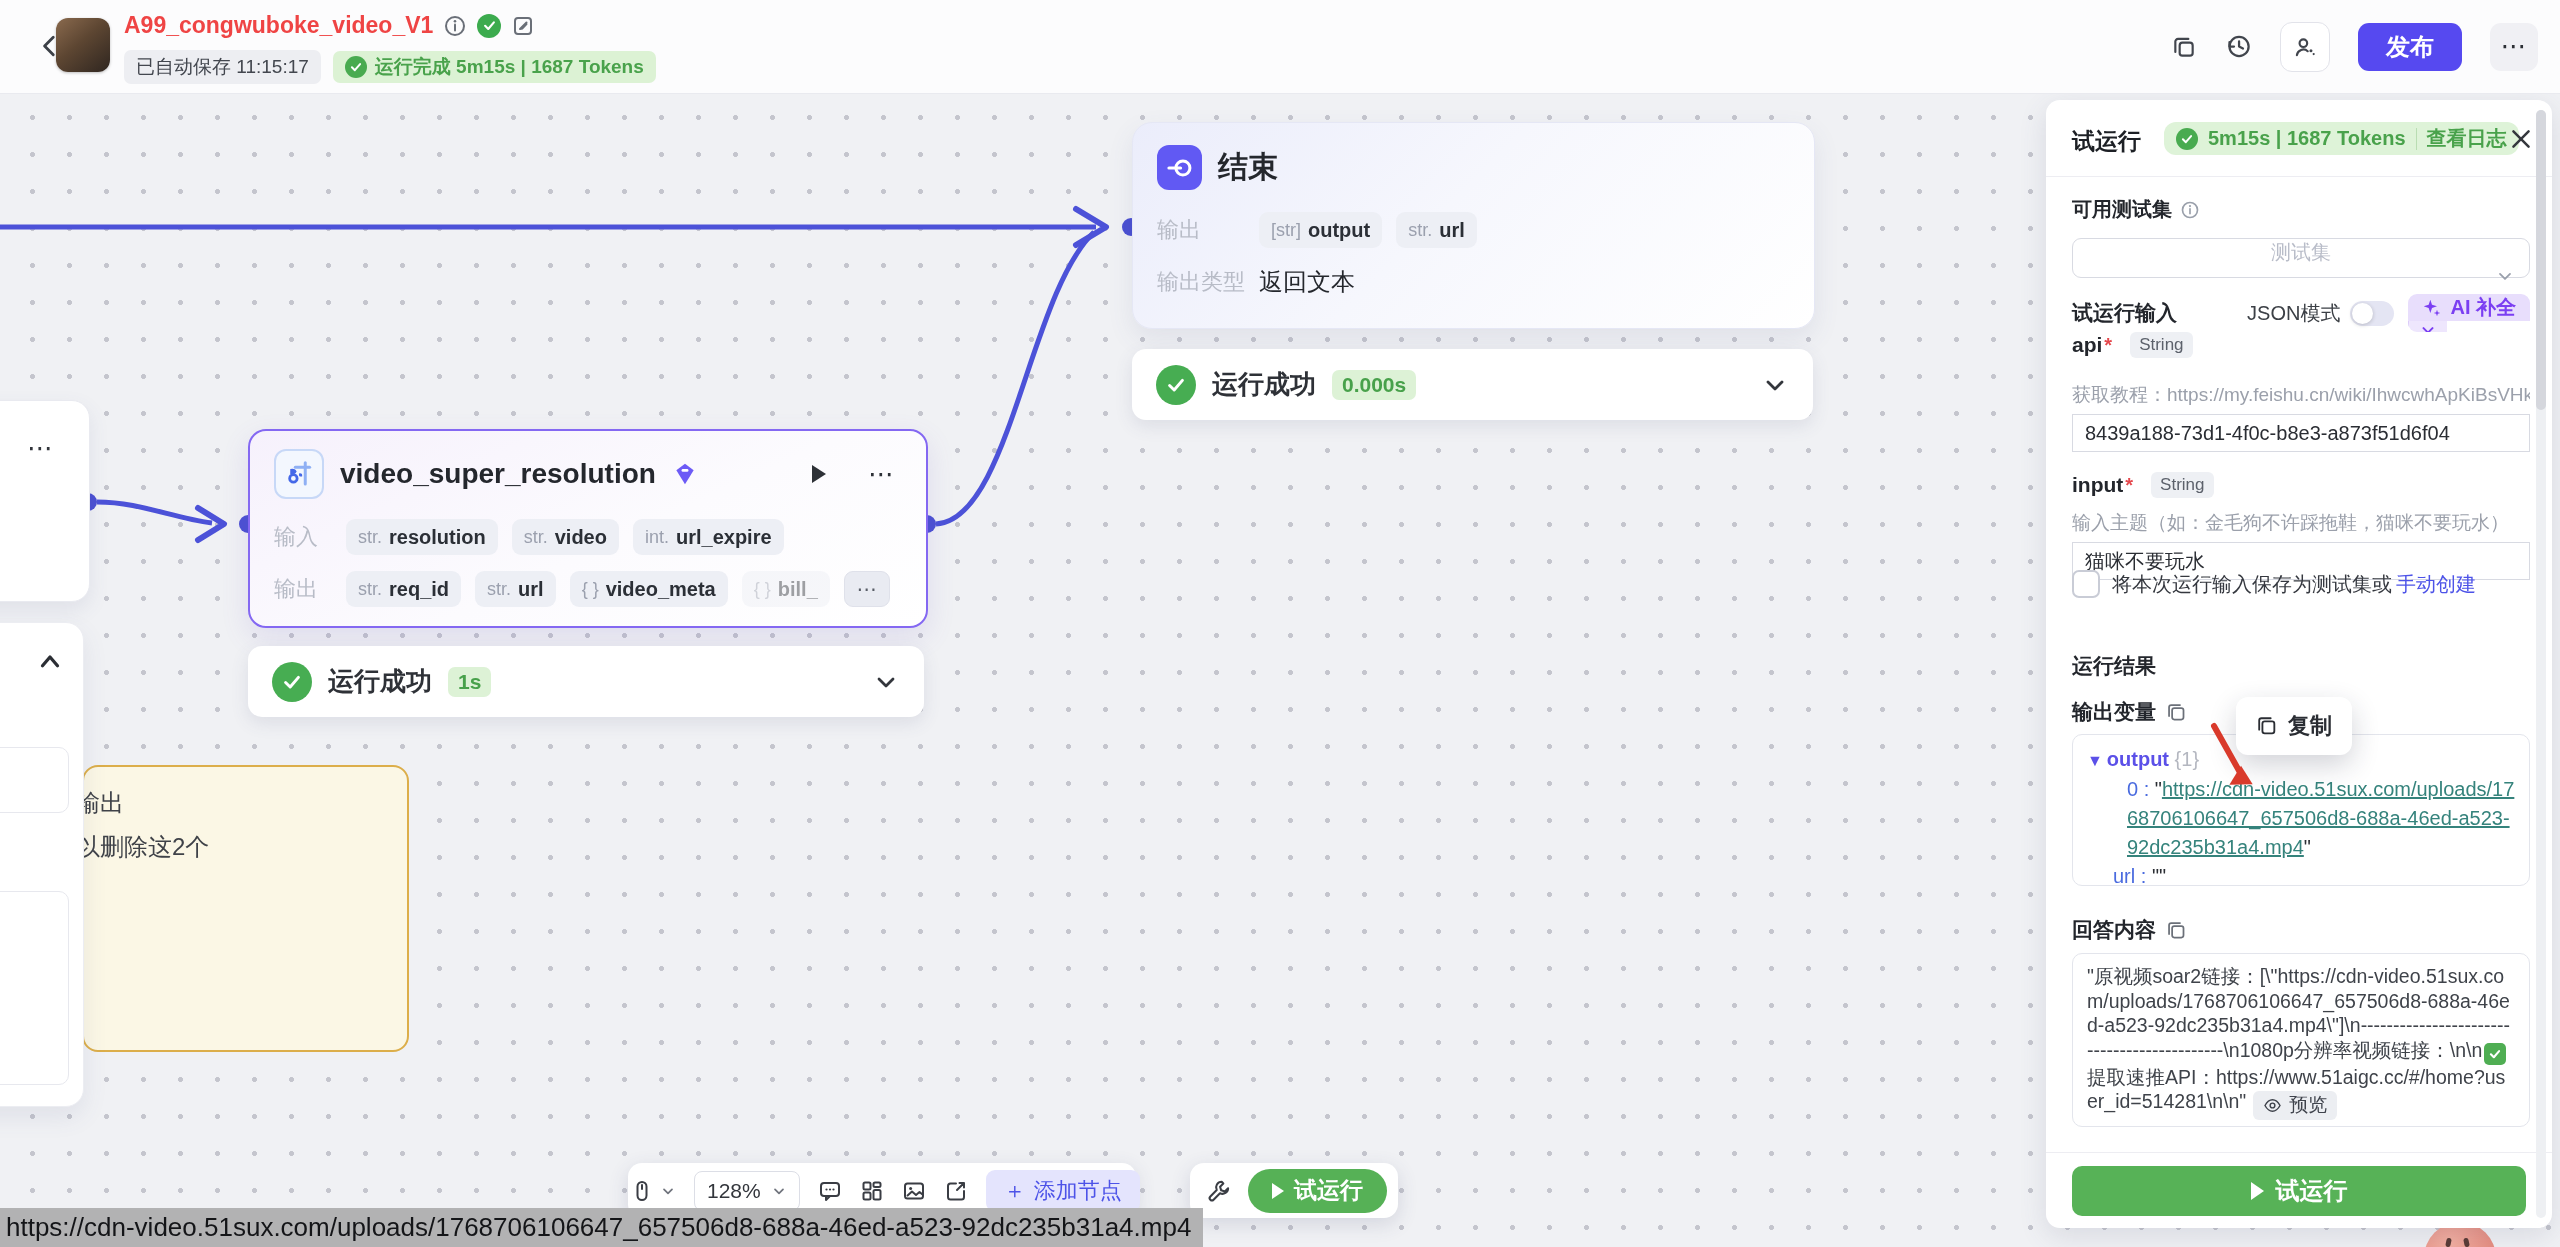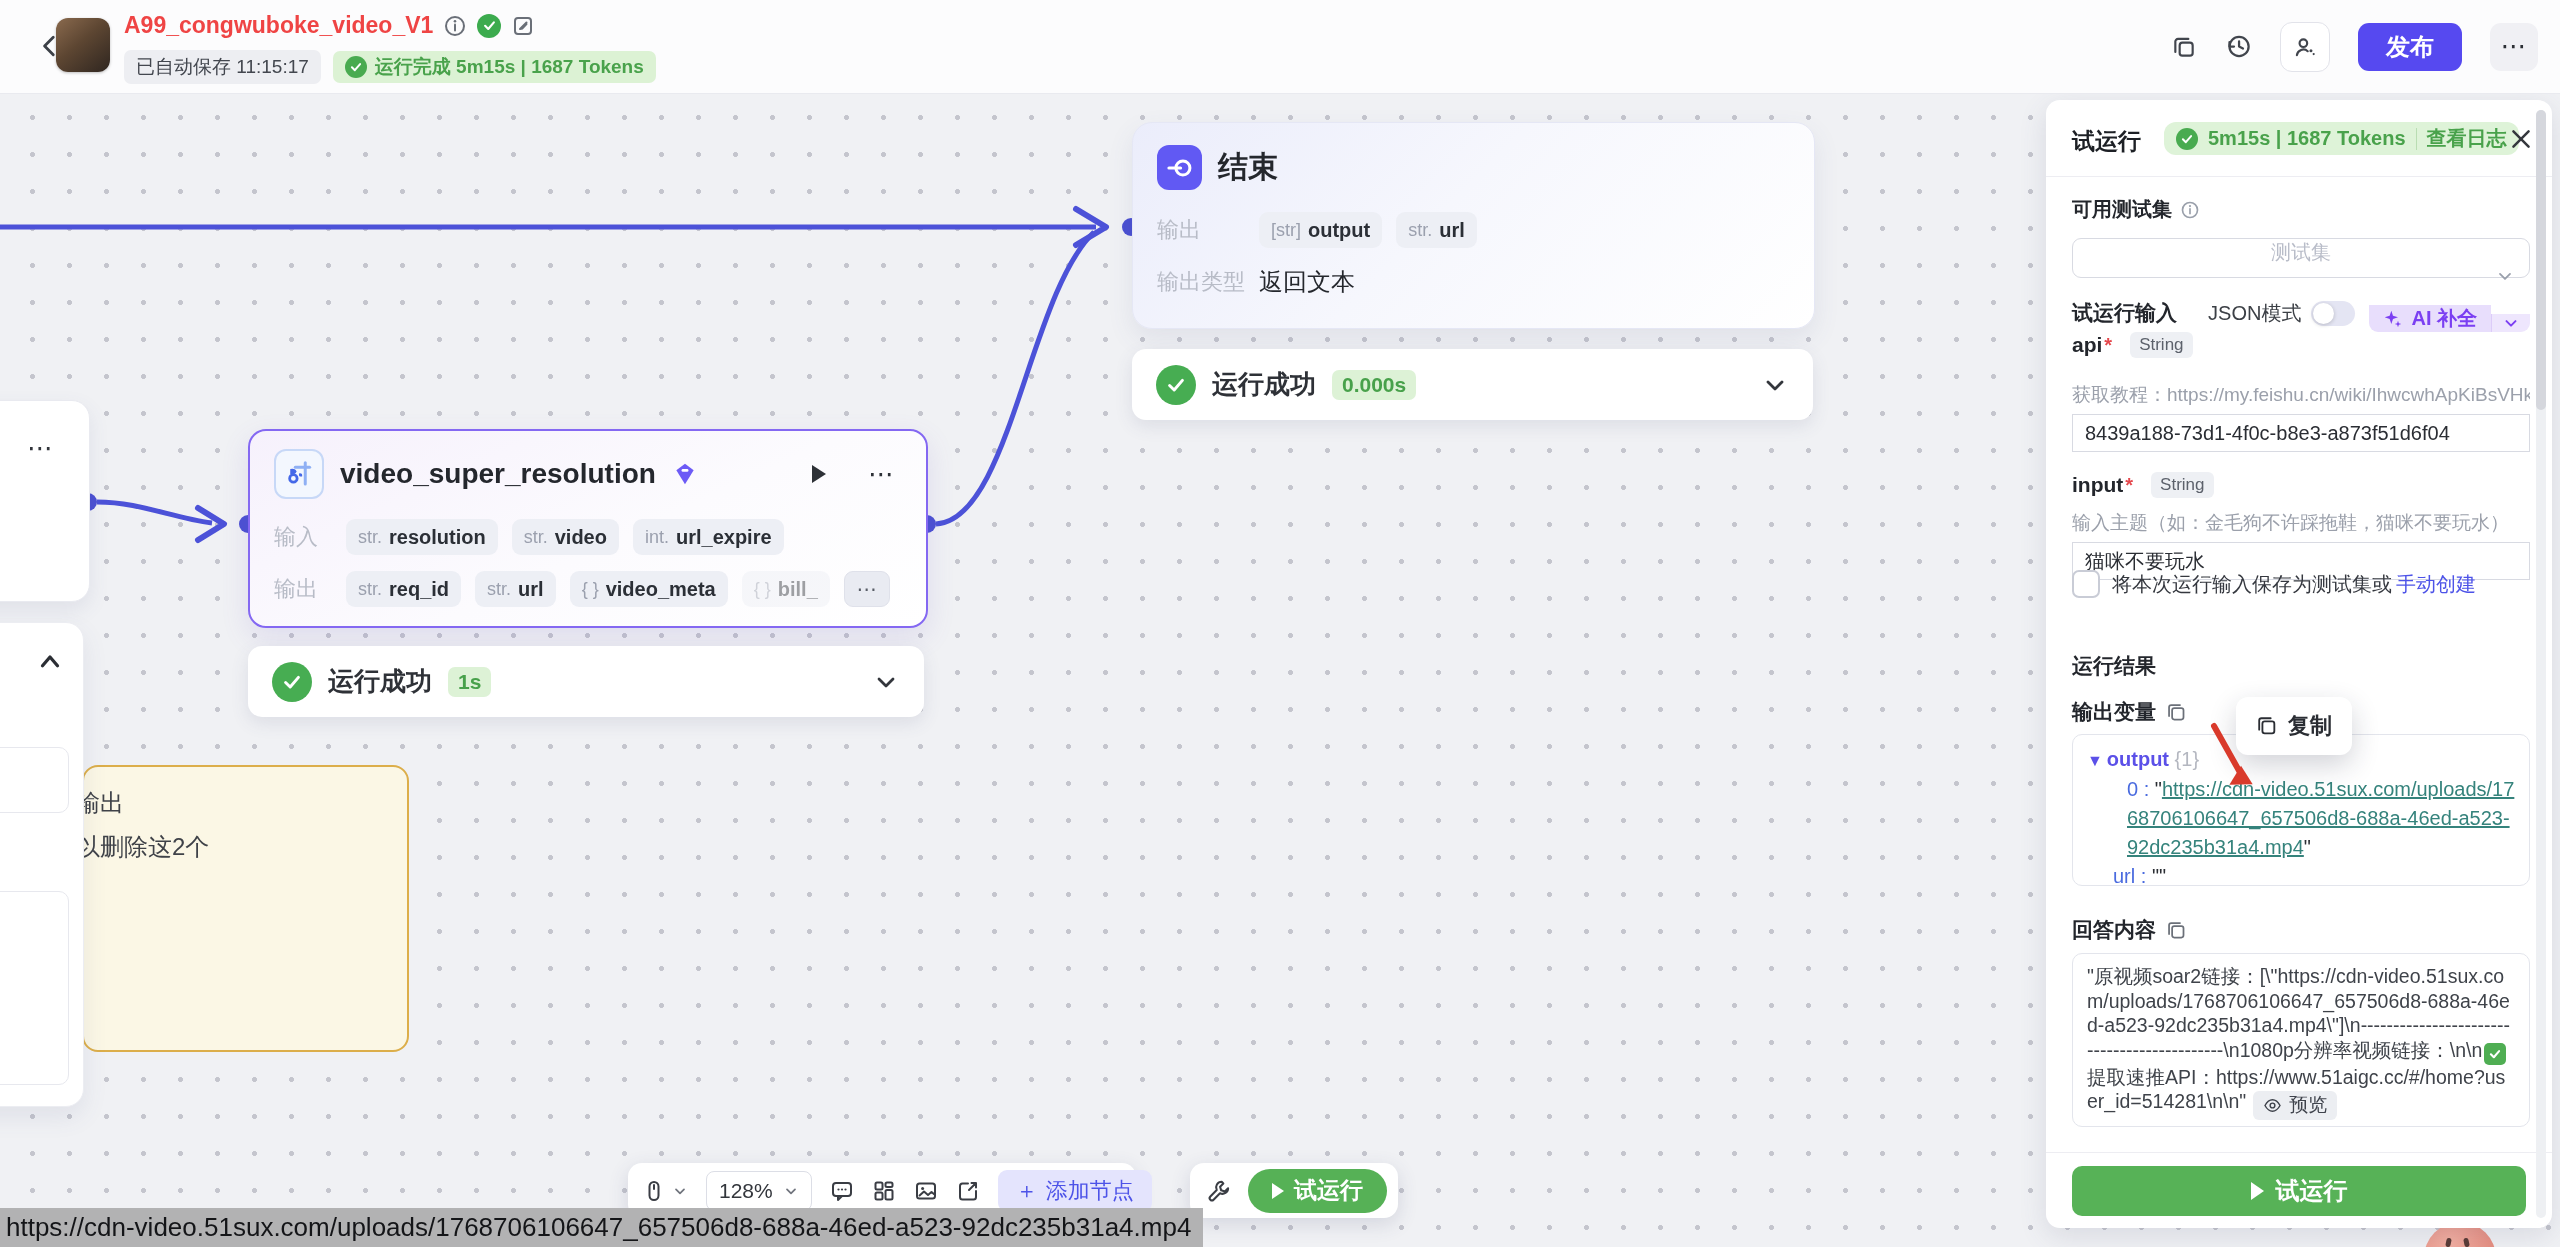--- a/index.html
+++ b/index.html
@@ -54,21 +54,21 @@
   .vn-play{margin-left:auto;color:#2e3137;display:flex;cursor:pointer;}
   .vn-more{color:#2e3137;font-size:26px;letter-spacing:2px;cursor:pointer;margin-left:26px;margin-right:6px;}
   .partial-node{position:absolute;left:-62px;top:400px;width:150px;height:200px;background:#fff;border:1px solid #e9eaf0;border-radius:18px;box-shadow:0 8px 20px rgba(75,85,135,.10);z-index:4;}
   .pn-more{position:absolute;right:34px;top:32px;color:#32353b;font-size:26px;letter-spacing:2px;}
   .left-panel{position:absolute;left:-80px;top:622px;width:162px;height:483px;background:#fff;border:1px solid #ecedf2;border-radius:18px;box-shadow:0 10px 24px rgba(75,85,135,.10);z-index:5;}
   .lp-chev{position:absolute;right:18px;top:24px;color:#2b2e34;display:flex;cursor:pointer;}
   .lp-card{position:absolute;left:12px;right:14px;border:1px solid #e7e8ee;border-radius:10px;background:#fff;}
   .note{position:absolute;left:82px;top:765px;width:323px;height:283px;background:#fbf7e5;border:2px solid #dcae4a;border-radius:16px;z-index:3;overflow:hidden;}
   .note-text{margin:14px 0 0 4px;font-size:24px;color:#3f4248;line-height:44px;text-indent:-12px;}
   
-  .toolbar{position:absolute;left:628px;top:1163px;width:508px;height:55px;background:#fff;border-radius:14px;box-shadow:0 6px 20px rgba(60,70,110,.16);display:flex;align-items:center;padding:0 14px;gap:18px;z-index:6;box-sizing:border-box;}
+  .toolbar{position:absolute;left:628px;top:1163px;width:508px;height:55px;background:#fff;border-radius:14px;box-shadow:0 6px 20px rgba(60,70,110,.16);display:flex;align-items:center;padding:0 2px;gap:18px;z-index:6;box-sizing:border-box;}
   .tb-ic{color:#3a3d44;display:flex;cursor:pointer;}
   .tb-chev{color:#70747d;display:flex;margin-left:-12px;}
   .zoom-box{display:flex;align-items:center;gap:10px;border:1px solid #dcdee6;border-radius:8px;height:38px;padding:0 12px;color:#33363c;font-size:21px;cursor:pointer;}
   .add-node{margin-left:auto;background:#e4e4fd;color:#4d53e8;font-size:22px;border-radius:9px;height:42px;display:flex;align-items:center;gap:8px;padding:0 18px;cursor:pointer;white-space:nowrap;}
   .runbar{position:absolute;left:1190px;top:1163px;width:208px;height:55px;background:#fff;border-radius:14px;box-shadow:0 6px 20px rgba(60,70,110,.16);display:flex;align-items:center;gap:16px;padding:0 8px 0 16px;z-index:6;box-sizing:border-box;}
   .run-pill{background:#56b156;color:#fff;font-size:23px;font-weight:700;height:44px;border-radius:22px;display:flex;align-items:center;gap:10px;padding:0 24px;cursor:pointer;white-space:nowrap;}
   .tri{width:0;height:0;border-left:14px solid currentColor;border-top:9px solid transparent;border-bottom:9px solid transparent;}
   .statusbar{position:absolute;left:0;bottom:0;height:39px;background:#b2b2b3;color:#141518;font-size:26px;line-height:39px;padding:0 12px 0 6px;z-index:7;white-space:nowrap;}
   .blob{position:absolute;left:2424px;top:1222px;width:72px;height:72px;border-radius:50%;background:radial-gradient(circle at 35% 30%,#f4b0a2,#e58a7d 70%);z-index:7;}
   .blob:before,.blob:after{content:"";position:absolute;top:16px;width:5px;height:9px;border-radius:3px;background:#5a3b35;transform:rotate(12deg);}
@@ -82,21 +82,21 @@
   .p-hr{position:absolute;left:0;right:0;top:76px;height:1px;background:#ededf2;}
   .p-label{position:absolute;left:26px;font-size:20px;font-weight:700;color:#23262c;display:flex;align-items:center;gap:8px;}
   .i-ic{color:#9aa0ab;display:flex;}
   .p-select{position:absolute;left:26px;right:22px;top:138px;height:38px;border:1px solid #d8dae2;border-radius:9px;display:flex;align-items:center;padding:0 14px;cursor:pointer;flex-direction:column;}
   .ph{color:#b8bcc8;font-size:20px;}
   .sel-chev{margin-left:auto;color:#9aa0ac;display:flex;}
   .inrow{position:absolute;left:26px;right:22px;top:194px;height:38px;display:flex;align-items:center;}
   .json-lab{margin-left:auto;font-size:20px;color:#3c4046;}
   .toggle{width:44px;height:25px;border-radius:13px;background:#e4e5f3;margin:0 14px 0 10px;position:relative;cursor:pointer;flex:0 0 auto;}
   .toggle .knob{position:absolute;left:2px;top:2px;width:21px;height:21px;border-radius:50%;background:#fff;box-shadow:0 1px 4px rgba(0,0,0,.2);}
-  .ai-btn{display:flex;align-items:flex-end;border-radius:9px;overflow:hidden;cursor:pointer;height:38px;}
+  .ai-btn{display:flex;align-items:flex-start;border-radius:9px;overflow:hidden;cursor:pointer;height:38px;flex-direction:column;}
   .ai-main{background:#e8defc;color:#7b3ff2;font-size:20px;font-weight:700;display:flex;align-items:center;gap:8px;padding:0 14px;}
   .ai-dd{background:#eee6fd;color:#7b3ff2;display:flex;align-items:center;padding:0 10px;border-left:1px solid #dcccf9;}
   .fname{font-size:21px;font-weight:700;color:#23262c;}
   .req{color:#e5484d;font-size:20px;font-weight:700;margin-left:2px;}
   .tchip{background:#eef0f4;color:#5c616b;font-size:17px;border-radius:6px;padding:3px 9px;margin-left:10px;font-weight:400;}
   .hint{position:absolute;left:26px;right:22px;font-size:19px;color:#9ba0ab;white-space:nowrap;overflow:hidden;}
   .p-input{position:absolute;left:26px;right:22px;height:38px;border:1px solid #d8dae2;border-radius:0;font-size:20px;color:#2a2d33;padding:0 12px;box-sizing:border-box;font-family:inherit;background:#fff;}
   .cbrow{position:absolute;left:26px;top:470px;display:flex;align-items:center;gap:12px;font-size:20px;color:#35383f;}
   .cbox{width:24px;height:24px;border:2px solid #c9ccd6;border-radius:7px;background:#fff;cursor:pointer;flex:0 0 auto;}
   .plink{color:#4d53e8;cursor:pointer;}

